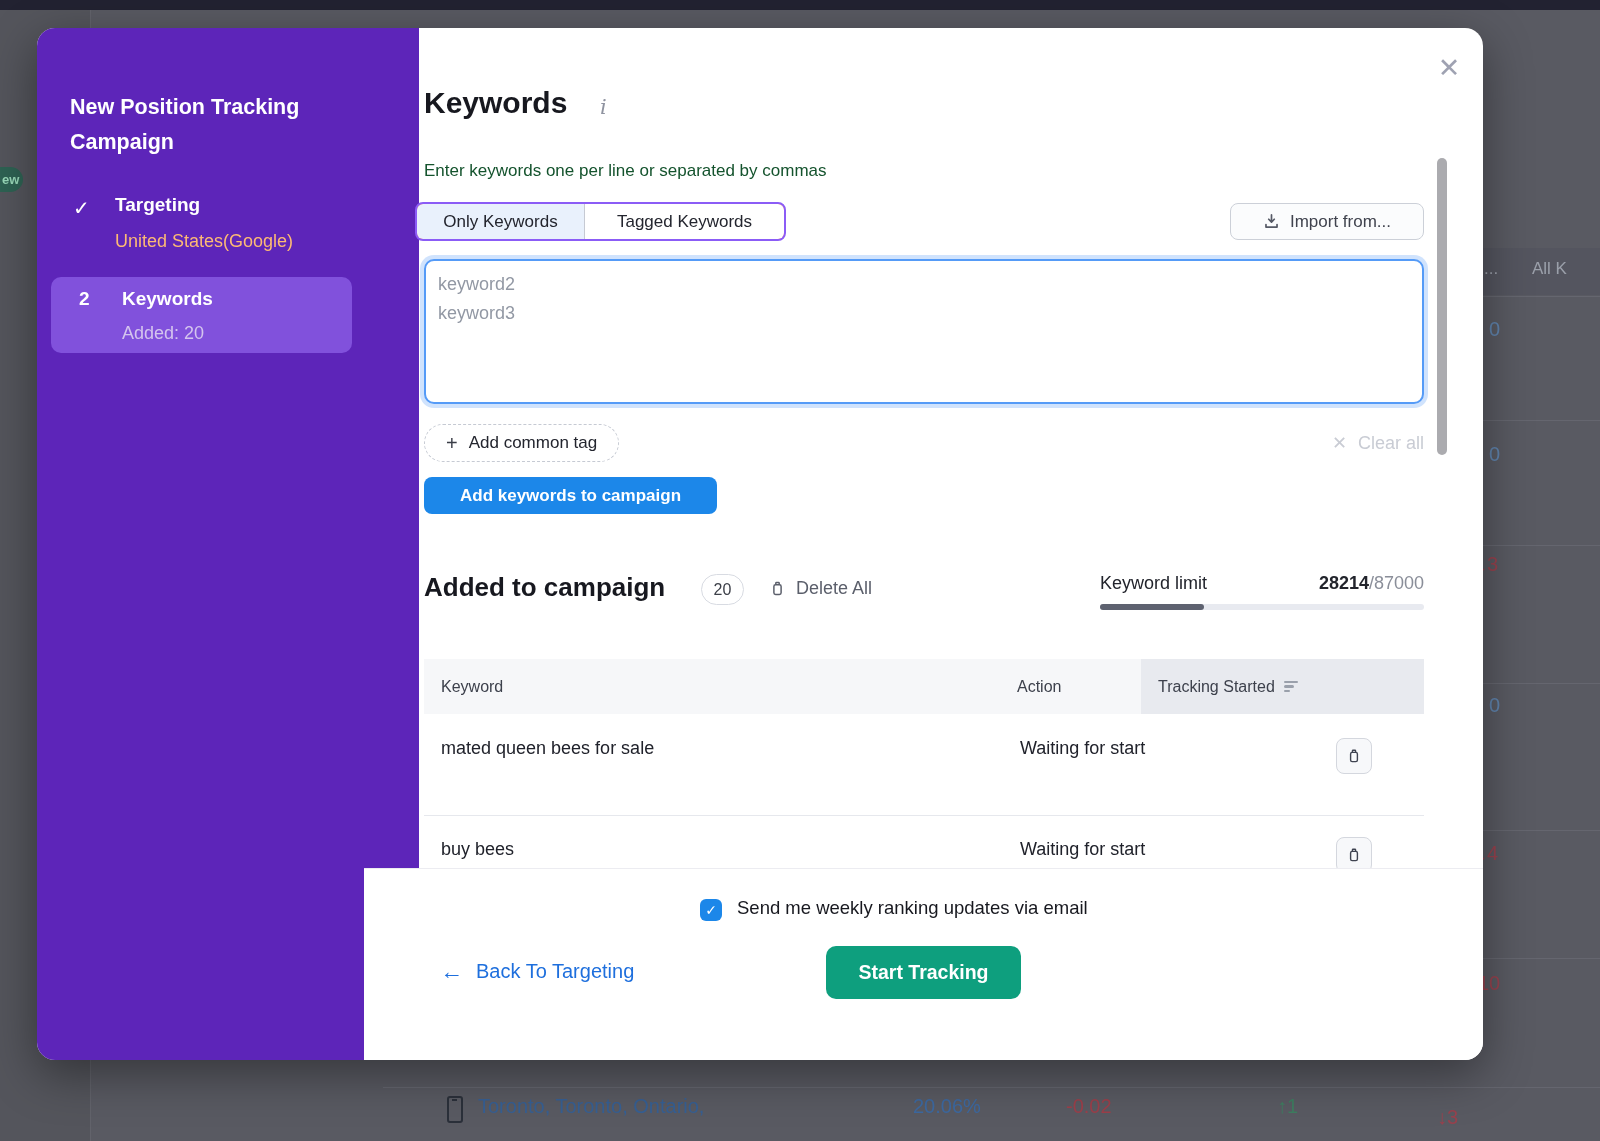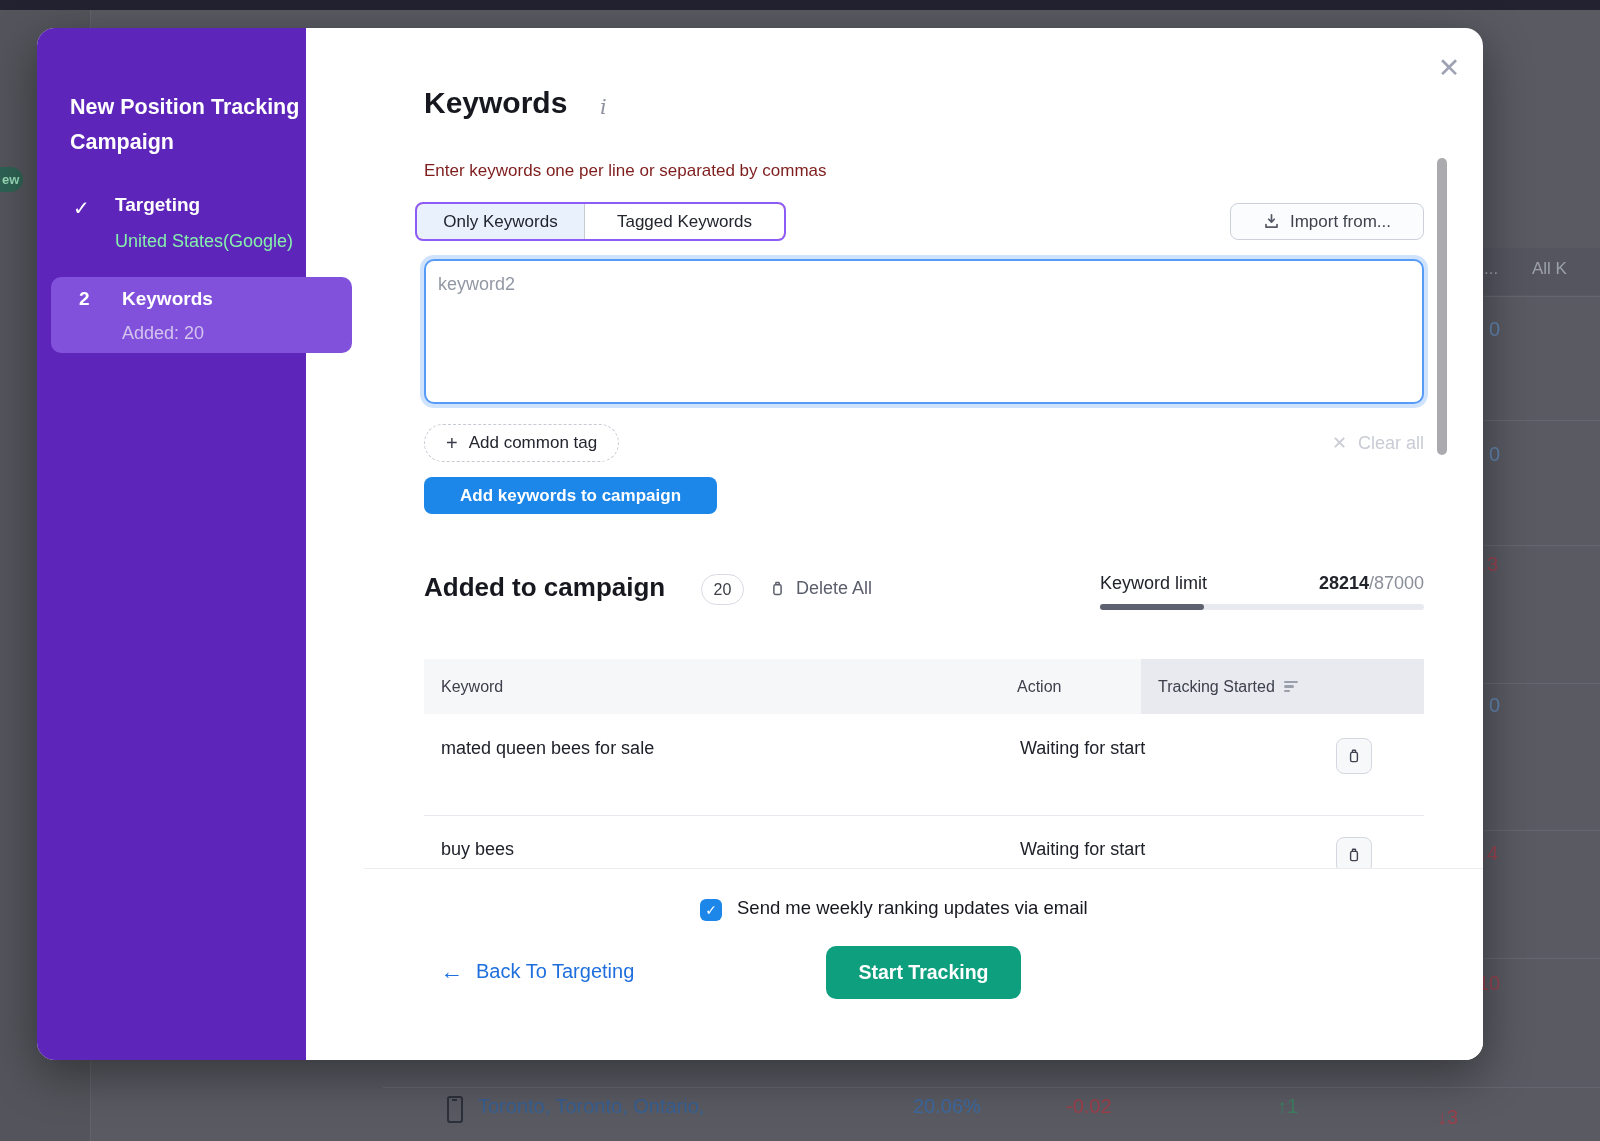--- a/index.html
+++ b/index.html
@@ -27,40 +27,40 @@
   .loc   { left:478px;  color:#365F93; }
   .vis   { left:913px;  color:#3C68A0; }
   .diff  { left:1066px; color:#9C3F4A; }
   .up1   { left:1277px; color:#3E7D60; }
 
   
   .modal { position:absolute; left:37px; top:28px; width:1446px; height:1032px; background:#fff;
            border-radius:18px; overflow:hidden; box-shadow:0 14px 48px rgba(0,0,0,.4); }
 
   
-  .side { position:absolute; left:0; top:0; width:269px; height:100%; background:#5D25B9; }
+  .side { position:absolute; left:0; top:0; width:382px; height:100%; background:#5D25B9; }
   .side-title { position:absolute; left:33px; top:62px; width:275px; color:#fff;
                 font-size:21.5px; font-weight:bold; line-height:35px; }
   .step1 { position:absolute; left:0; top:160px; width:327px; height:90px; cursor:pointer; }
   .check-glyph { position:absolute; left:36px; top:8px; color:#fff; font-size:20px; font-weight:bold; }
   .step1-label { position:absolute; left:78px; top:6px; color:#fff; font-size:19px; font-weight:bold; }
-  .step1-sub { position:absolute; left:78px; top:43px; color:#86efac; font-size:18px; }
+  .step1-sub { position:absolute; left:78px; top:43px; color:#fdba74; font-size:18px; }
   .step2 { position:absolute; left:14px; top:249px; width:301px; height:76px; background:#8151DC;
            border-radius:10px; cursor:pointer; }
   .step2-num { position:absolute; left:28px; top:11px; color:#fff; font-size:19px; font-weight:bold; }
   .step2-label { position:absolute; left:71px; top:11px; color:#fff; font-size:19px; font-weight:bold; }
   .step2-sub { position:absolute; left:71px; top:46px; color:#D4C4EE; font-size:18px; }
 
   
   .close-btn { position:absolute; left:1392px; top:20px; width:40px; height:40px; display:flex;
                align-items:center; justify-content:center; color:#9FA2B2; font-size:27px; cursor:pointer; }
   .kw-title { position:absolute; left:387px; top:58px; font-size:30px; font-weight:bold; color:#17181F; }
   .info-i { position:absolute; left:563px; top:67px; font-family:"DejaVu Serif",serif; font-style:italic;
             font-size:21px; color:#8F93A0; }
-  .kw-sub { position:absolute; left:387px; top:133px; font-size:17px; color:#7f1d1d; }
+  .kw-sub { position:absolute; left:387px; top:133px; font-size:17px; color:#14532d; }
   .tabs { position:absolute; left:378px; top:174px; height:39px; display:flex;
           border:2px solid #8b5cf6; border-radius:8px; overflow:hidden; background:#be185d; }
   .tab { display:flex; align-items:center; justify-content:center; font-size:17px; color:#23252E; cursor:pointer; }
   .tab.sel { width:168px; background:#E9F1FC; border-right:1px solid #C6CAD3; }
   .tab.unsel { width:199px; background:#fff; }
   .import-btn { position:absolute; left:1193px; top:175px; width:194px; height:37px; background:#FBFCFD;
                 border:1px solid #CCD0D8; border-radius:8px; display:flex; align-items:center;
                 justify-content:center; gap:10px; font-size:17px; color:#40434E; cursor:pointer; }
   .kw-area { position:absolute; left:387px; top:231px; width:1000px; height:145px; background:#fff;
              border:2px solid #559BF7; border-radius:10px; box-shadow:0 0 0 4px rgba(85,155,247,.28);
@@ -184,20 +184,21 @@
     </div>
     <div class="import-btn">
       <svg width="17" height="17" viewBox="0 0 16 16">
         <path d="M8 1.8v6.4M5.4 5.9 8 8.5l2.6-2.6M2.8 10.8v2.4h10.4v-2.4" fill="none" stroke="#565A66" stroke-width="1.6" stroke-linecap="round" stroke-linejoin="round"></path>
       </svg>
       <span>Import from...</span>
     </div>
 
     <div class="kw-area">
       <div>keyword2</div>
+      <div>keyword3</div>
     </div>
 
     <div class="addtag-btn">
       <span class="plus">+</span>
       <span>Add common tag</span>
     </div>
     <div class="clearall">
       <span class="x">✕</span>
       <span>Clear all</span>
     </div>

